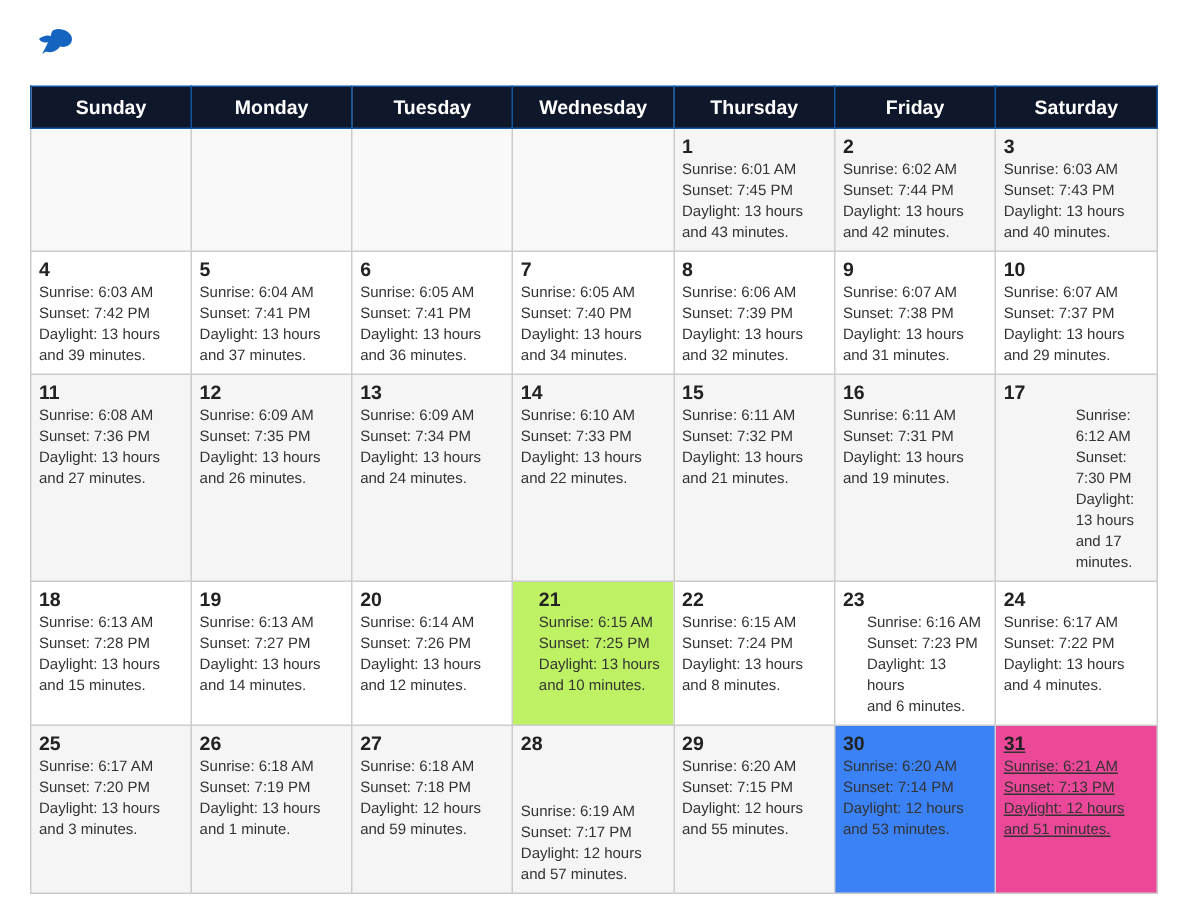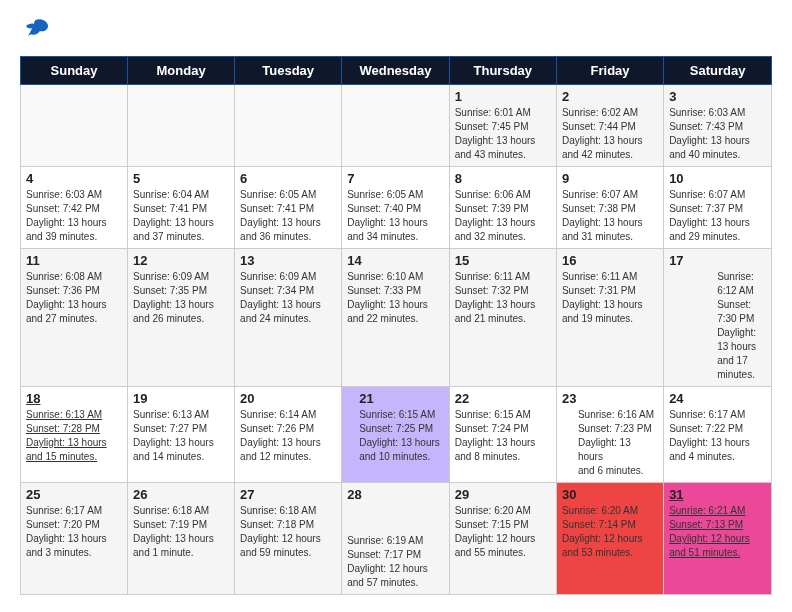--- a/index.html
+++ b/index.html
@@ -247,42 +247,42 @@
         </td>
         <td style="background: rgb(245, 245, 245);">
           <span class="day-number">17</span>
           <div class="day-info" style="white-space: pre-line; margin-left: 48px;">Sunrise: 6:12 AM
 Sunset: 7:30 PM
 Daylight: 13 hours
 and 17 minutes.</div>
         </td>
       </tr>
       <tr>
-        <td style="background: rgb(255, 255, 255); text-decoration: underline;">
+        <td style="background: rgb(255, 255, 255);">
           <span class="day-number">18</span>
           <div class="day-info" style="white-space: pre-line;">Sunrise: 6:13 AM
 Sunset: 7:28 PM
 Daylight: 13 hours
 and 15 minutes.</div>
         </td>
         <td style="background: rgb(255, 255, 255);">
           <span class="day-number">19</span>
           <div class="day-info" style="white-space: pre-line;">Sunrise: 6:13 AM
 Sunset: 7:27 PM
 Daylight: 13 hours
 and 14 minutes.</div>
         </td>
         <td style="background: rgb(255, 255, 255);">
           <span class="day-number">20</span>
           <div class="day-info" style="white-space: pre-line;">Sunrise: 6:14 AM
 Sunset: 7:26 PM
 Daylight: 13 hours
 and 12 minutes.</div>
         </td>
-        <td style="background: #c4b5fd; padding-left: 17px;">
+        <td style="background: #bef264; padding-left: 17px;">
           <span class="day-number">21</span>
           <div class="day-info" style="white-space: pre-line;">Sunrise: 6:15 AM
 Sunset: 7:25 PM
 Daylight: 13 hours
 and 10 minutes.</div>
         </td>
         <td style="background: rgb(255, 255, 255);">
           <span class="day-number">22</span>
           <div class="day-info" style="white-space: pre-line;">Sunrise: 6:15 AM
 Sunset: 7:24 PM
@@ -333,21 +333,21 @@
 Daylight: 12 hours
 and 57 minutes.</div>
         </td>
         <td style="background: rgb(245, 245, 245);">
           <span class="day-number">29</span>
           <div class="day-info" style="white-space: pre-line;">Sunrise: 6:20 AM
 Sunset: 7:15 PM
 Daylight: 12 hours
 and 55 minutes.</div>
         </td>
-        <td style="background: #ef4444; margin-top: 38px;">
+        <td style="background: #3b82f6; margin-top: 38px;">
           <span class="day-number">30</span>
           <div class="day-info" style="white-space: pre-line;">Sunrise: 6:20 AM
 Sunset: 7:14 PM
 Daylight: 12 hours
 and 53 minutes.</div>
         </td>
         <td style="background: #ec4899; text-decoration: underline;">
           <span class="day-number">31</span>
           <div class="day-info" style="white-space: pre-line;">Sunrise: 6:21 AM
 Sunset: 7:13 PM

